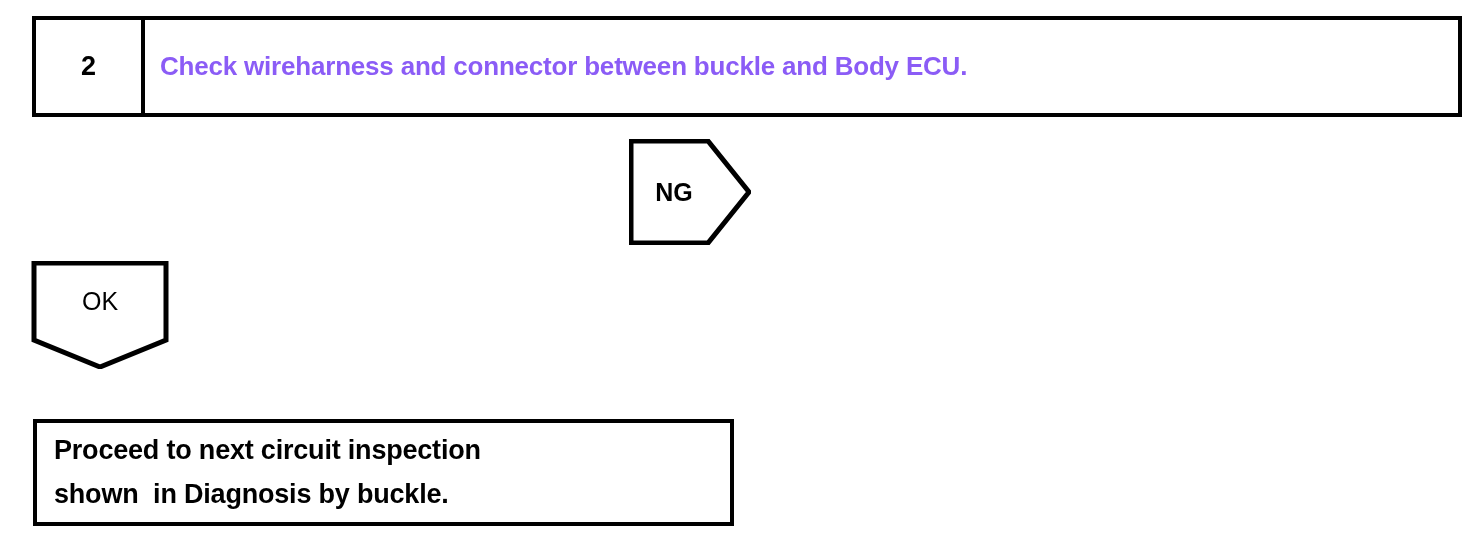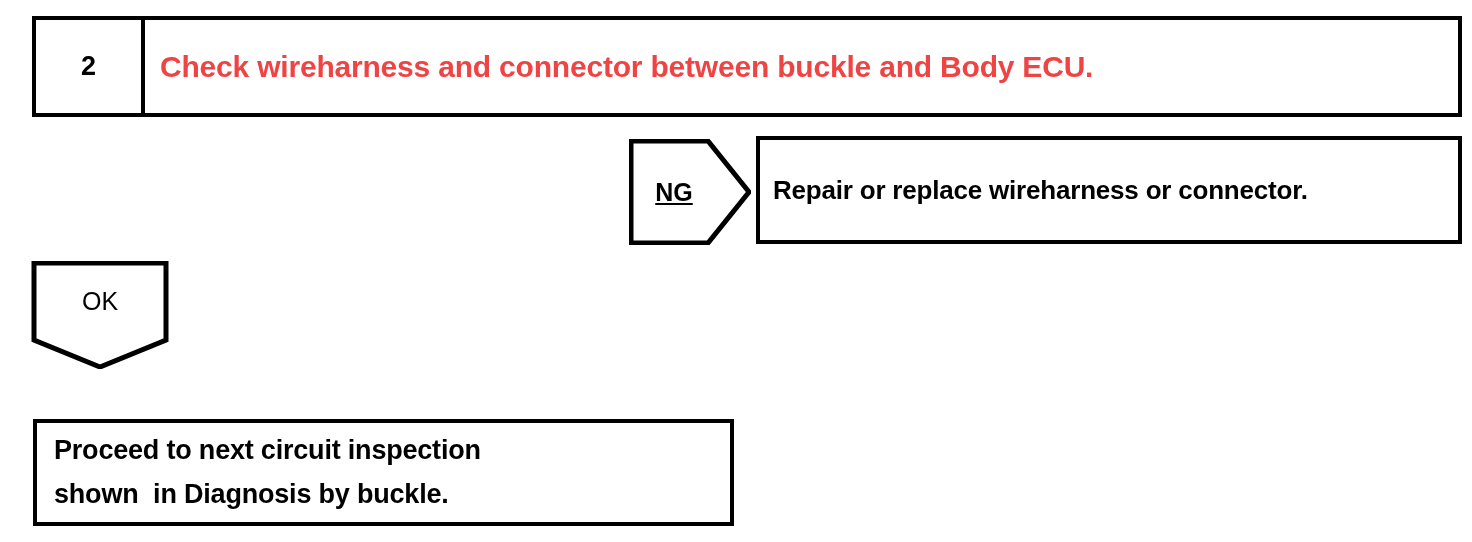--- a/index.html
+++ b/index.html
@@ -47,23 +47,23 @@
     letter-spacing: 0px;
   }
   .step-text-cell {
     flex: 1 1 auto;
     display: flex;
     align-items: center;
     padding-left: 15px;
     box-sizing: border-box;
   }
   .step-text-cell .txt {
-    font-size: 30px;
-    font-weight: bold;
-    color: #ef4444;
+    font-size: 26px;
+    font-weight: bold;
+    color: #8b5cf6;
     line-height: 1.1;
     letter-spacing: -0.2px;
   }
 
   
   .ng-pentagon {
     position: absolute;
     left: 629px;
     top: 139px;
     width: 122px;
@@ -80,21 +80,20 @@
     top: 139px;
     width: 90px;
     height: 106px;
     display: flex;
     align-items: center;
     justify-content: center;
     font-size: 25px;
     font-weight: bold;
     color: #000000;
     pointer-events: none;
-    text-decoration: underline;
   }
 
   
   .ng-result-box {
     position: absolute;
     left: 756px;
     top: 136px;
     width: 706px;
     height: 108px;
     box-sizing: border-box;
@@ -177,23 +176,20 @@
     </div>
   </div>
 
   <div class="ng-pentagon">
     <svg viewBox="0 0 122 106" xmlns="http://www.w3.org/2000/svg">
       <polygon points="2,2 79,2 120,53 79,104 2,104" fill="#ffffff" stroke="#000000" stroke-width="5" stroke-linejoin="miter"></polygon>
     </svg>
   </div>
   <div class="ng-label">NG</div>
 
-  <div class="ng-result-box">
-    <span class="txt">Repair or replace wireharness or connector.</span>
-  </div>
 
   <div class="ok-pentagon">
     <svg viewBox="0 0 138 108" xmlns="http://www.w3.org/2000/svg">
       <polygon points="3,2 135,2 135,79 69,106 3,79" fill="#ffffff" stroke="#000000" stroke-width="5" stroke-linejoin="miter"></polygon>
     </svg>
   </div>
   <div class="ok-label">OK</div>
 
   <div class="ok-result-box">
     <span class="line">Proceed to next circuit inspection</span>

